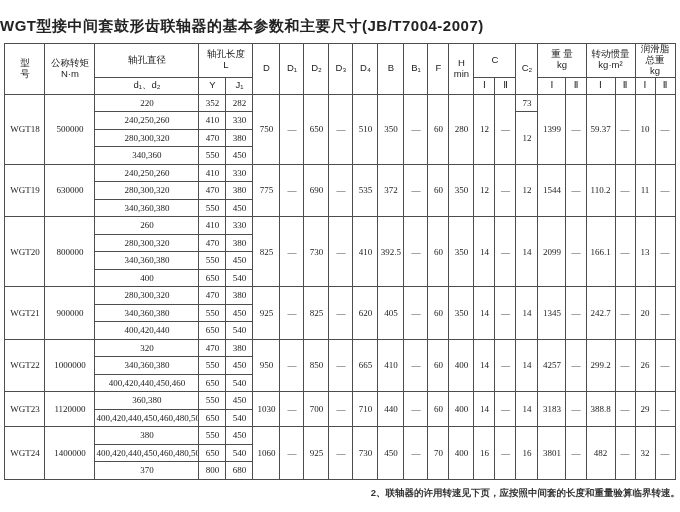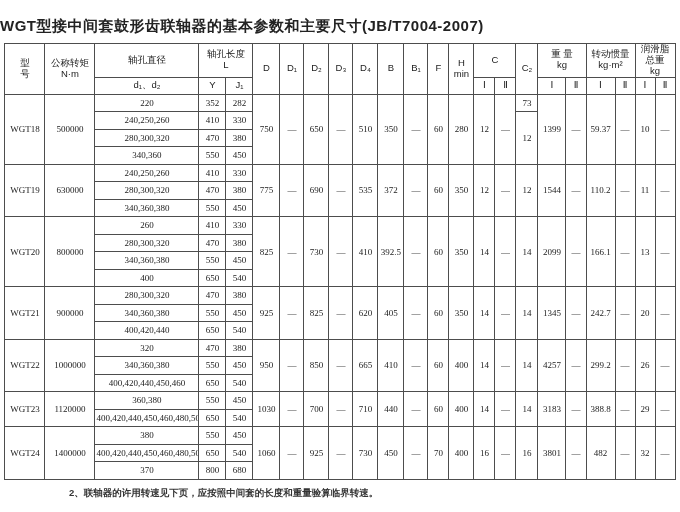--- a/index.html
+++ b/index.html
@@ -30,21 +30,21 @@
   }
   thead tr.h1 th{height:30px;}
   tbody td{height:16.5px;font-size:9.5px;}
   td.bore{text-align:left;padding-left:6px;}
   tr.group-start td{border-top:1.4px solid #3a3a3a;}
   .notes{
     margin:6px 0 0 30px;
     font-family:"Liberation Sans","DejaVu Sans",sans-serif;
     font-size:9.5px;font-weight:bold;color:#333;line-height:1.5;
   }
-  .notes .note-line2{margin-left:39px;}
+  .notes .note-line2{margin-left:39px;text-align:right;}
 </style>
 </head>
 <body>
 
 <div class="page-title">WGT型接中间套鼓形齿联轴器的基本参数和主要尺寸(JB/T7004-2007)</div>
 
 <table class="spec">
   <colgroup>
     <col style="width:40px">
       <col style="width:50px">

